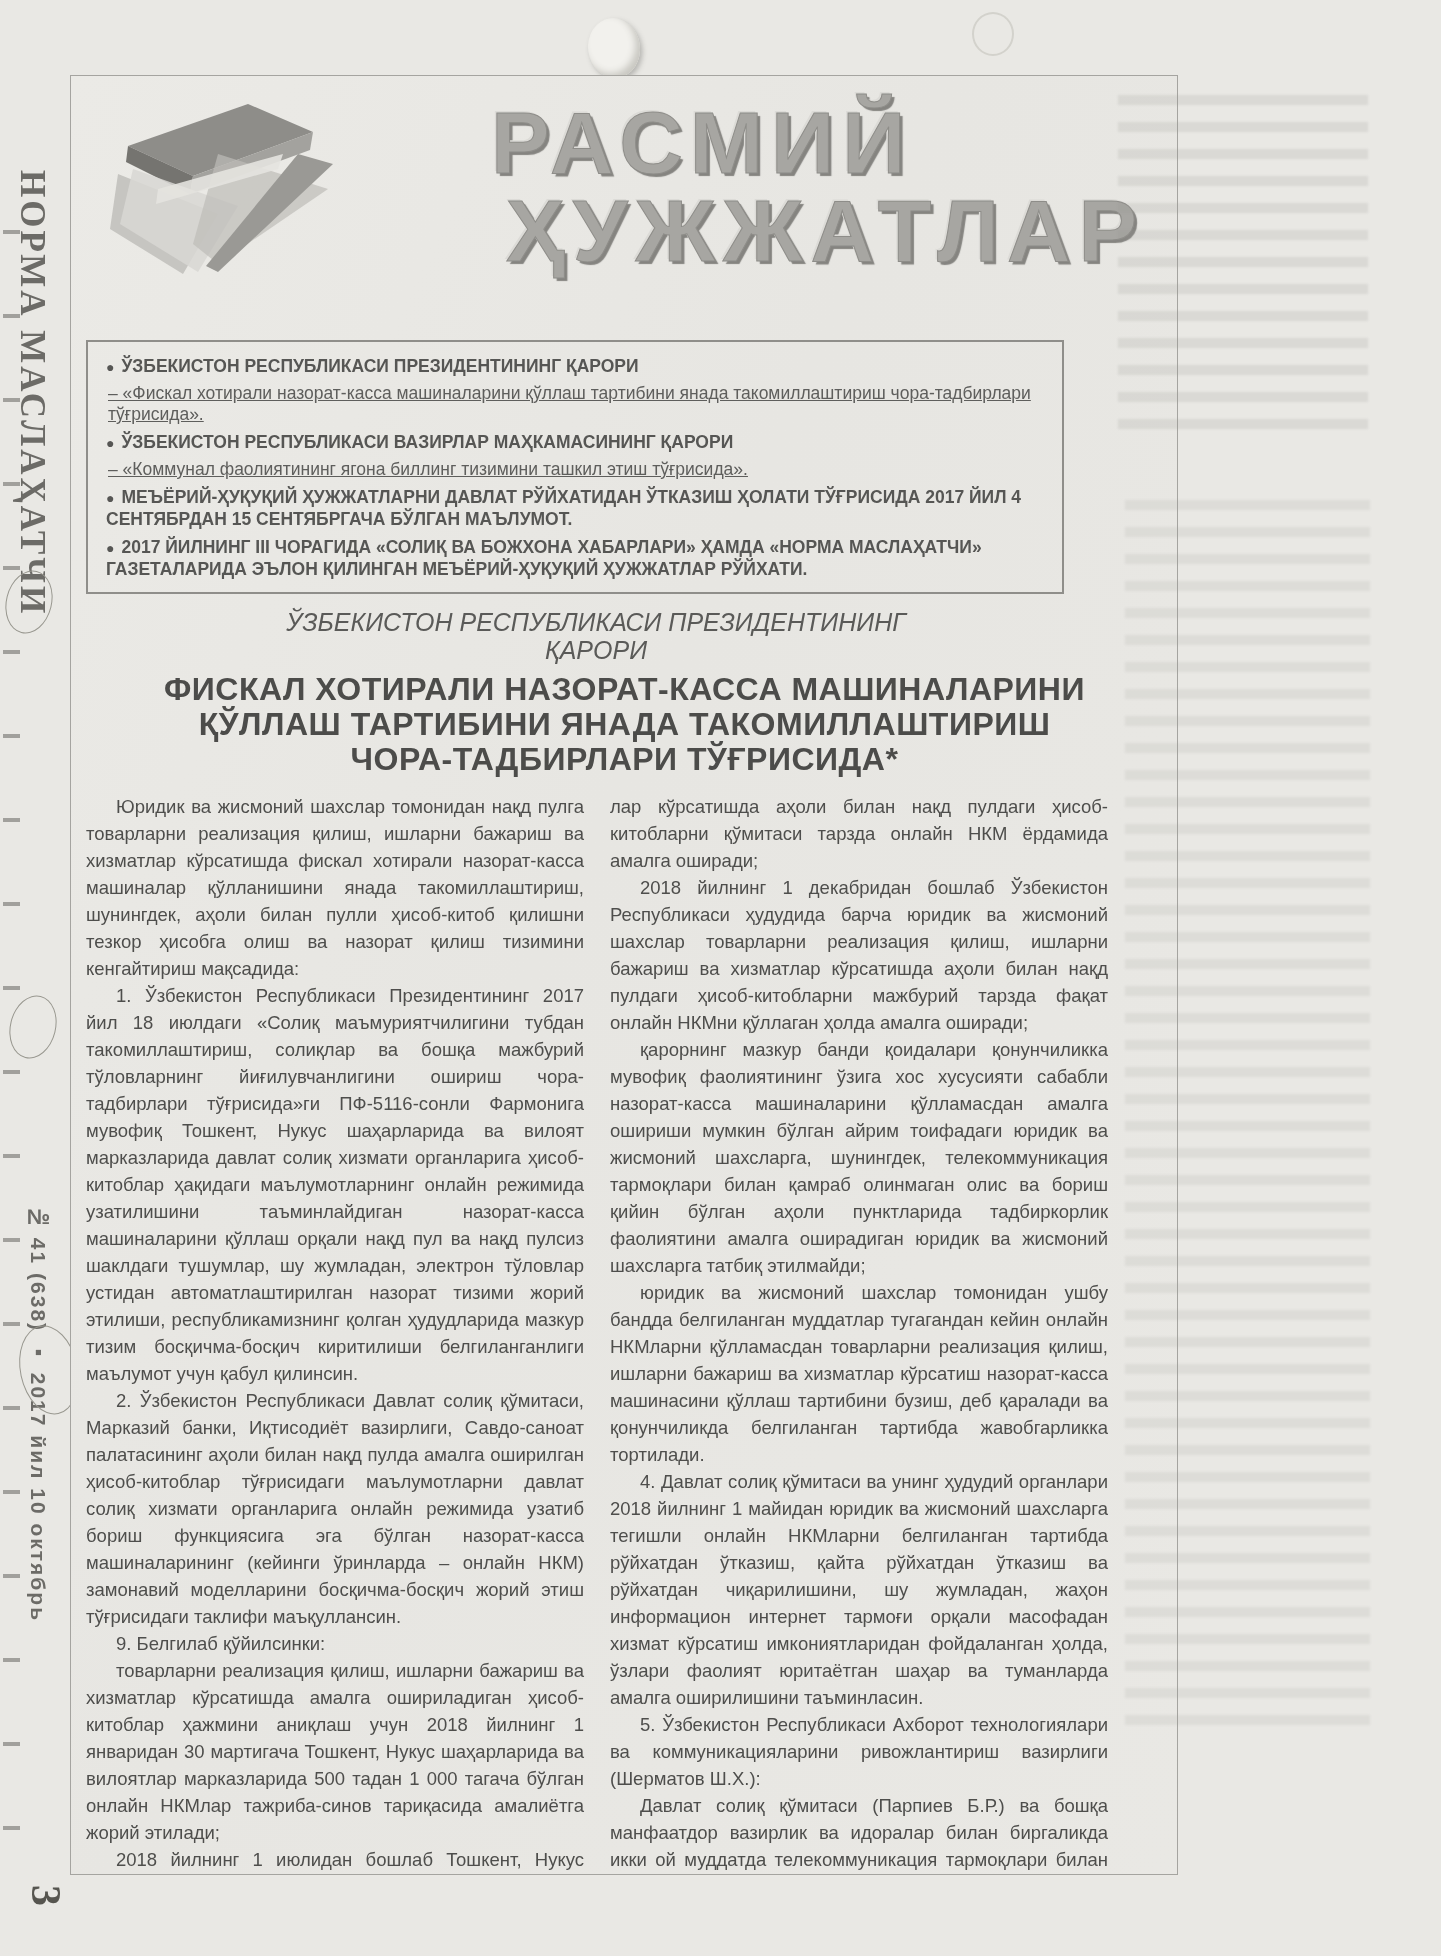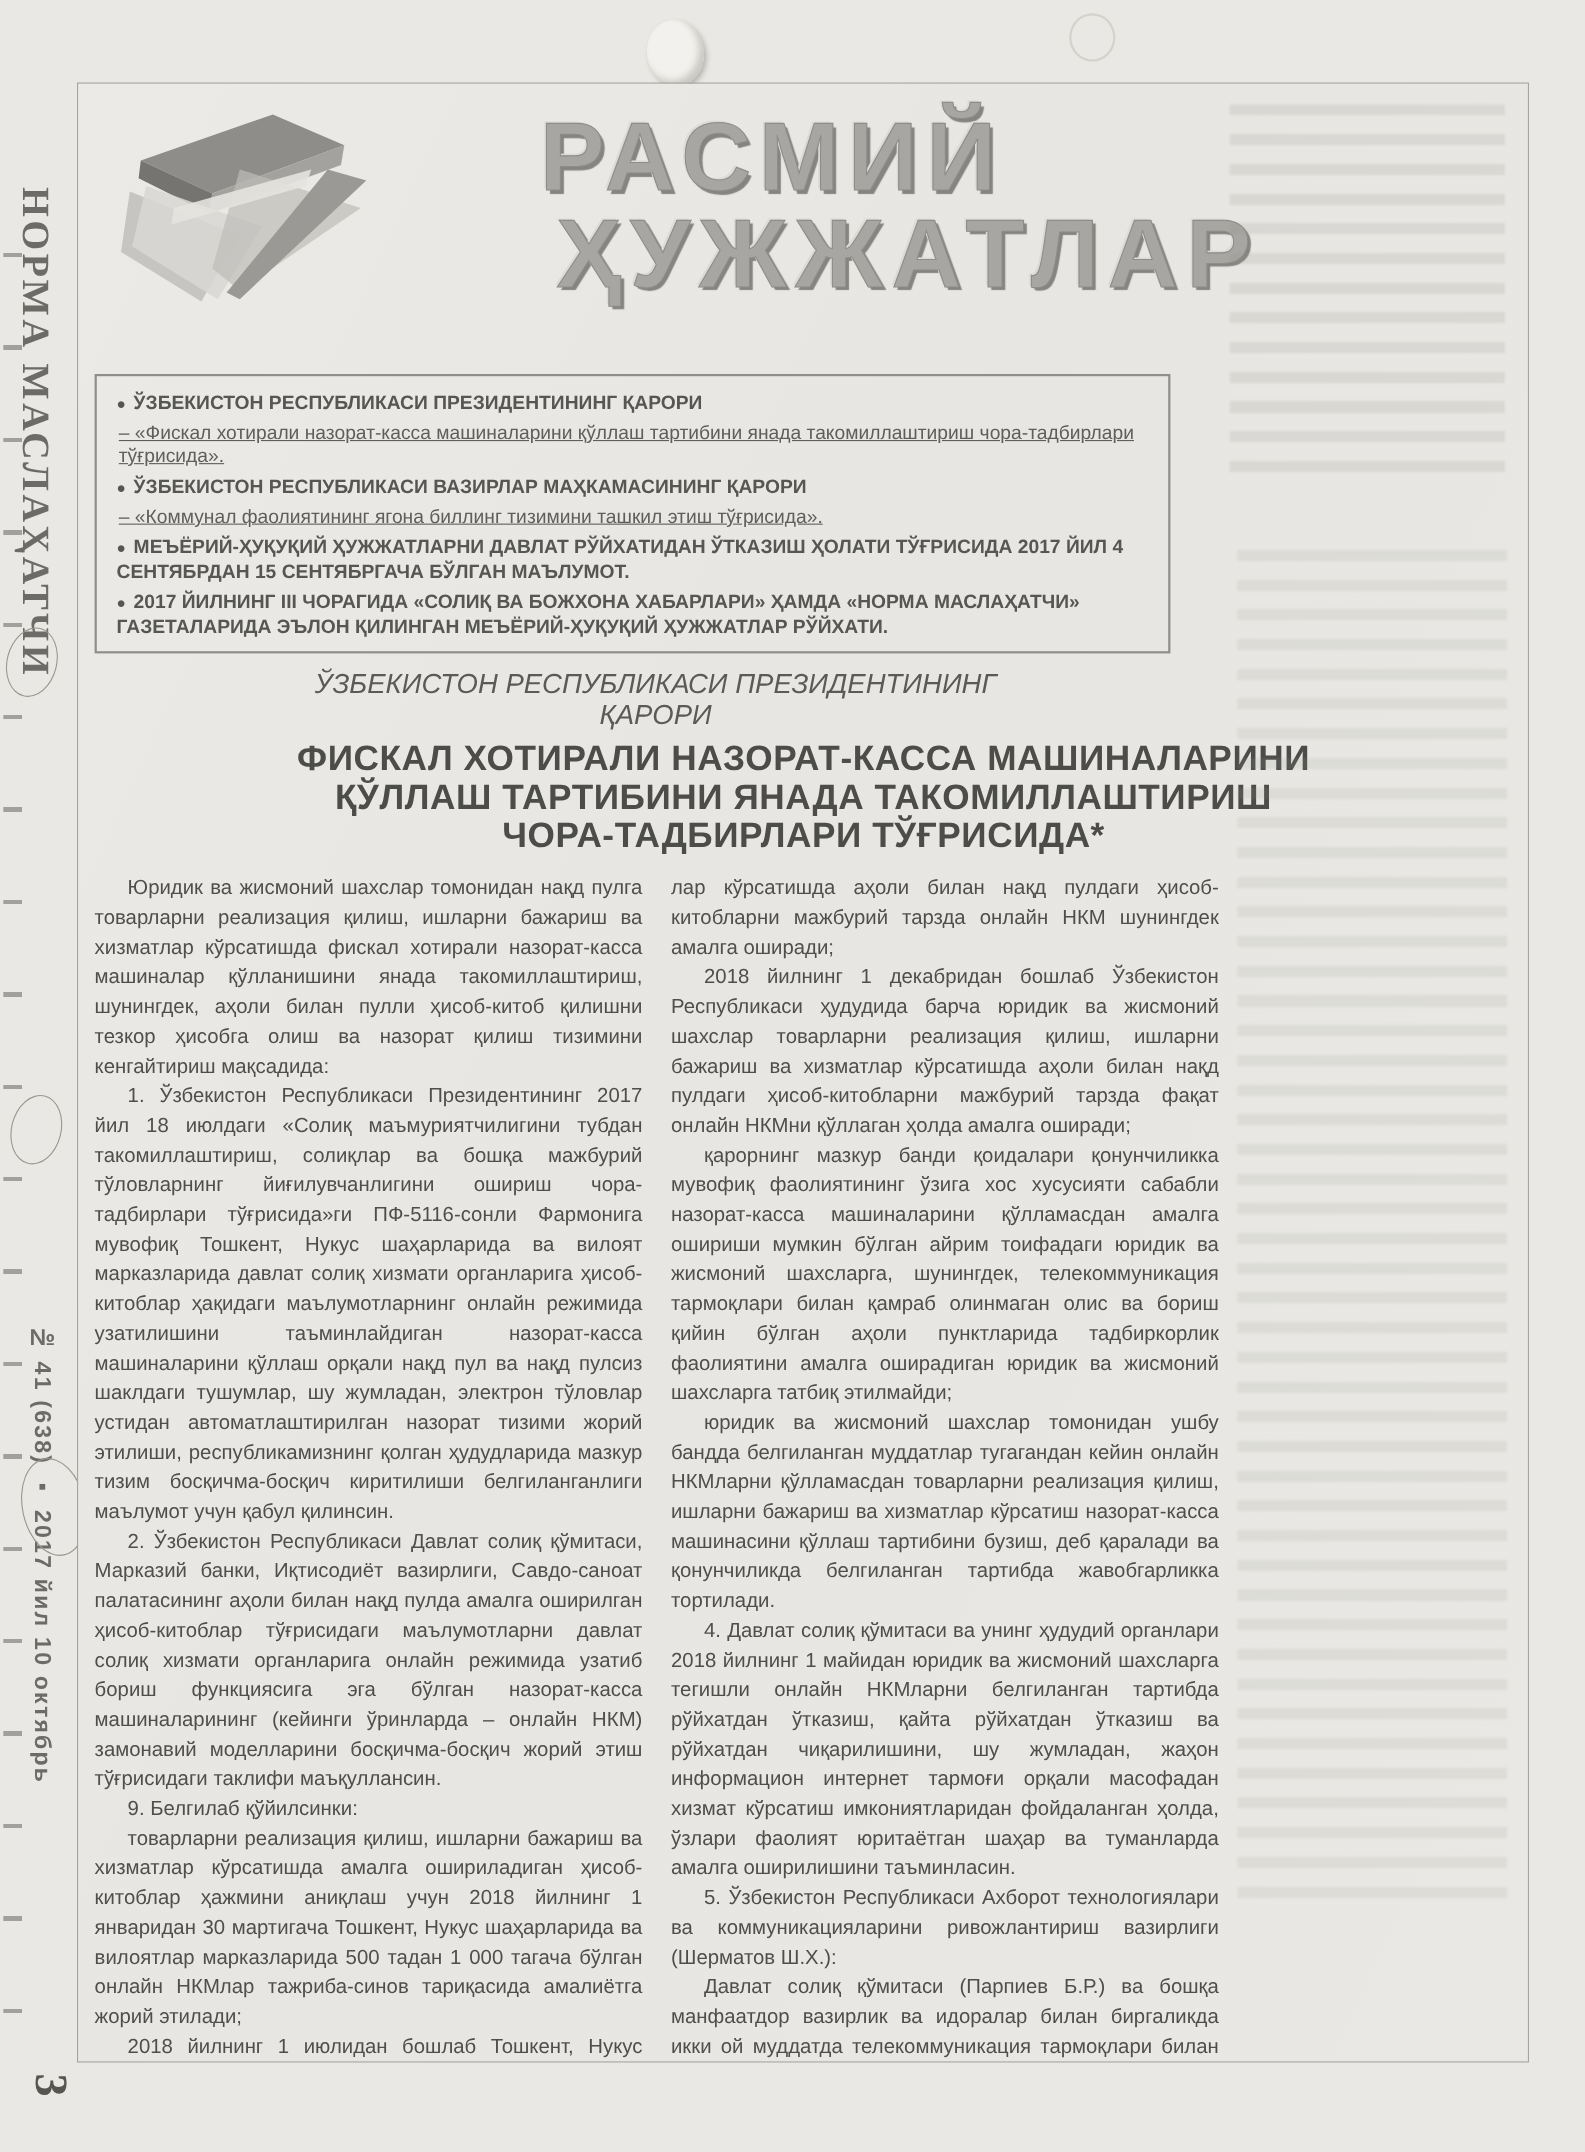--- a/index.html
+++ b/index.html
@@ -48,21 +48,21 @@
     position:absolute; border-radius:50%;
     background:#f2f1ed;
     box-shadow: inset -4px -5px 7px #c9c8c2, 2px 3px 5px rgba(90,90,85,.35);
   }
   .punch-top-center { left:588px; top:18px; width:52px; height:60px; transform:rotate(-8deg); }
   .punch-top-right  { left:972px; top:12px; width:42px; height:44px; background:transparent;
     box-shadow:none; border:2px solid #d3d2cc; }
 
   
   .frame {
-    position:absolute; left:70px; top:75px; width:1320px; height:1800px;
+    position:absolute; left:70px; top:75px; width:1108px; height:1800px;
     border:1px solid #a5a4a0;
     background:linear-gradient(115deg, #ebeae6 0%, #e7e6e2 45%, #e9e8e4 100%);
     padding:8px 14px 0 15px;
     overflow:hidden;
   }
 
   
   .ghost {
     position:absolute;
     background:repeating-linear-gradient(180deg, rgba(150,149,145,.18) 0 10px, transparent 10px 27px);
@@ -186,21 +186,21 @@
   <div class="columns">
     <div class="col">
       <p>Юридик ва жисмоний шахслар томонидан нақд пулга товарларни реализация қилиш, ишларни бажариш ва хизматлар кўрсатишда фискал хотирали назорат-касса машиналар қўлланишини янада такомиллаштириш, шунингдек, аҳоли билан пулли ҳисоб-китоб қилишни тезкор ҳисобга олиш ва назорат қилиш тизимини кенгайтириш мақсадида:</p>
       <p>1. Ўзбекистон Республикаси Президентининг 2017 йил 18 июлдаги «Солиқ маъмуриятчилигини тубдан такомиллаштириш, солиқлар ва бошқа мажбурий тўловларнинг йиғилувчанлигини ошириш чора-тадбирлари тўғрисида»ги ПФ-5116-сонли Фармонига мувофиқ Тошкент, Нукус шаҳарларида ва вилоят марказларида давлат солиқ хизмати органларига ҳисоб-китоблар ҳақидаги маълумотларнинг онлайн режимида узатилишини таъминлайдиган назорат-касса машиналарини қўллаш орқали нақд пул ва нақд пулсиз шаклдаги тушумлар, шу жумладан, электрон тўловлар устидан автоматлаштирилган назорат тизими жорий этилиши, республикамизнинг қолган ҳудудларида мазкур тизим босқичма-босқич киритилиши белгиланганлиги маълумот учун қабул қилинсин.</p>
       <p>2. Ўзбекистон Республикаси Давлат солиқ қўмитаси, Марказий банки, Иқтисодиёт вазирлиги, Савдо-саноат палатасининг аҳоли билан нақд пулда амалга оширилган ҳисоб-китоблар тўғрисидаги маълумотларни давлат солиқ хизмати органларига онлайн режимида узатиб бориш функциясига эга бўлган назорат-касса машиналарининг (кейинги ўринларда – онлайн НКМ) замонавий моделларини босқичма-босқич жорий этиш тўғрисидаги таклифи маъқуллансин.</p>
       <p>9. Белгилаб қўйилсинки:</p>
       <p>товарларни реализация қилиш, ишларни бажариш ва хизматлар кўрсатишда амалга ошириладиган ҳисоб-китоблар ҳажмини аниқлаш учун 2018 йилнинг 1 январидан 30 мартигача Тошкент, Нукус шаҳарларида ва вилоятлар марказларида 500 тадан 1 000 тагача бўлган онлайн НКМлар тажриба-синов тариқасида амалиётга жорий этилади;</p>
       <p>2018 йилнинг 1 июлидан бошлаб Тошкент, Нукус шаҳарларида ва вилоятлар марказларида барча юридик шахслар товарларни реализация қилиш, ишларни бажариш ва хизмат-</p>
     </div>
     <div class="col">
-      <p class="no-indent">лар кўрсатишда аҳоли билан нақд пулдаги ҳисоб-китобларни мажбурий тарзда онлайн НКМ шунингдек амалга оширади;</p>
+      <p class="no-indent">лар кўрсатишда аҳоли билан нақд пулдаги ҳисоб-китобларни қўмитаси тарзда онлайн НКМ ёрдамида амалга оширади;</p>
       <p>2018 йилнинг 1 декабридан бошлаб Ўзбекистон Республикаси ҳудудида барча юридик ва жисмоний шахслар товарларни реализация қилиш, ишларни бажариш ва хизматлар кўрсатишда аҳоли билан нақд пулдаги ҳисоб-китобларни мажбурий тарзда фақат онлайн НКМни қўллаган ҳолда амалга оширади;</p>
       <p>қарорнинг мазкур банди қоидалари қонунчиликка мувофиқ фаолиятининг ўзига хос хусусияти сабабли назорат-касса машиналарини қўлламасдан амалга ошириши мумкин бўлган айрим тоифадаги юридик ва жисмоний шахсларга, шунингдек, телекоммуникация тармоқлари билан қамраб олинмаган олис ва бориш қийин бўлган аҳоли пунктларида тадбиркорлик фаолиятини амалга оширадиган юридик ва жисмоний шахсларга татбиқ этилмайди;</p>
       <p>юридик ва жисмоний шахслар томонидан ушбу бандда белгиланган муддатлар тугагандан кейин онлайн НКМларни қўлламасдан товарларни реализация қилиш, ишларни бажариш ва хизматлар кўрсатиш назорат-касса машинасини қўллаш тартибини бузиш, деб қаралади ва қонунчиликда белгиланган тартибда жавобгарликка тортилади.</p>
       <p>4. Давлат солиқ қўмитаси ва унинг ҳудудий органлари 2018 йилнинг 1 майидан юридик ва жисмоний шахсларга тегишли онлайн НКМларни белгиланган тартибда рўйхатдан ўтказиш, қайта рўйхатдан ўтказиш ва рўйхатдан чиқарилишини, шу жумладан, жаҳон информацион интернет тармоғи орқали масофадан хизмат кўрсатиш имкониятларидан фойдаланган ҳолда, ўзлари фаолият юритаётган шаҳар ва туманларда амалга оширилишини таъминласин.</p>
       <p>5. Ўзбекистон Республикаси Ахборот технологиялари ва коммуникацияларини ривожлантириш вазирлиги (Шерматов Ш.Х.):</p>
       <p>Давлат солиқ қўмитаси (Парпиев Б.Р.) ва бошқа манфаатдор вазирлик ва идоралар билан биргаликда икки ой муддатда телекоммуникация тармоқлари билан қамраб олинмаган олис ва бориш қийин бўлган аҳоли пунктлари рўйхатини тасдиқласин ҳамда ҳар йили янгилаб борсин;</p>
 
     </div>
   </div>
 

